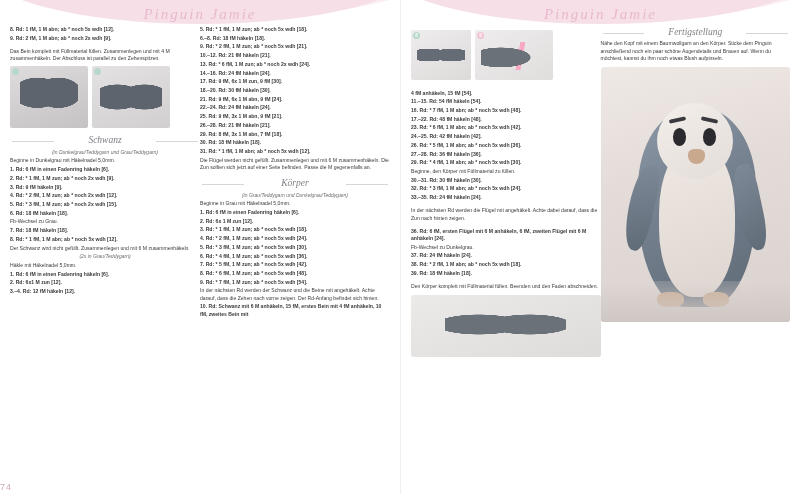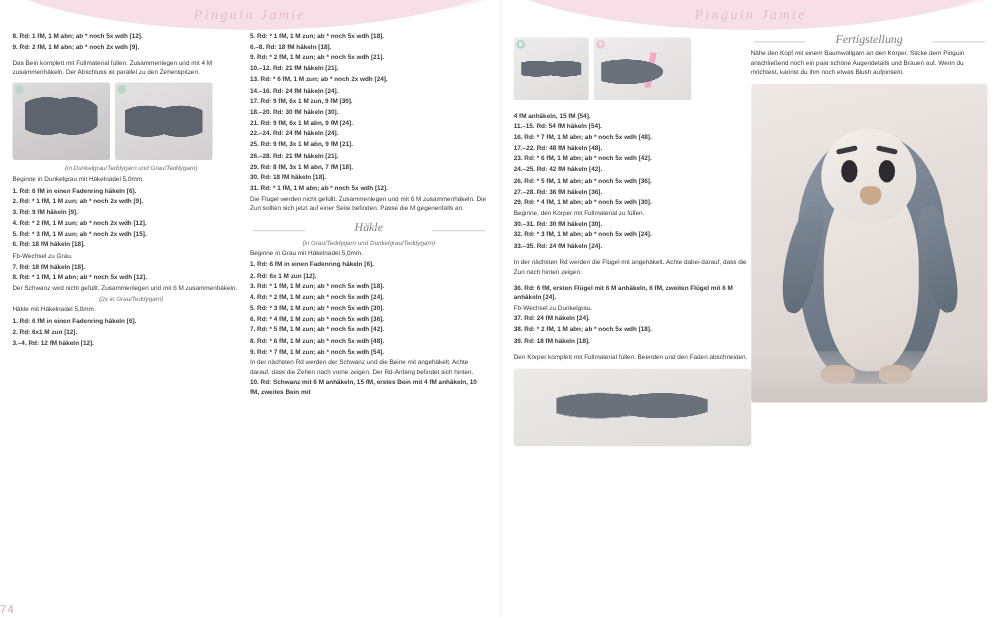--- a/index.html
+++ b/index.html
@@ -31,21 +31,21 @@
   }
   .swoosh-band {
     position:absolute; top:-34px; left:-20px; width:440px; height:58px;
     background:#f7dfe8; border-radius:0 0 50% 50%/0 0 100% 100%;
   }
   .swoosh-band.b2 { background:#fbeff3; top:-40px; left:10px; }
   .hdr-text {
     position:absolute; top:6px; width:100%; text-align:center;
     font-family:"Liberation Serif", serif;
     font-style:italic;
-    font-size:11px; color:#e7b9cc; letter-spacing:2px;
+    font-size:15px; color:#e7b9cc; letter-spacing:2px;
   }
   .hdr-text.left { text-align:center; }
 
   
   .footer {
     position:absolute; bottom:2px; width:100%;
     font-family:Liberation Sans, sans-serif;
     font-size:9px; color:#cda9bb;margin-top:23px;
   }
   .footer .pn { letter-spacing:1px; }
@@ -224,20 +224,21 @@
 
         <div class="imgrow">
           <div class="ph img-feet1">
             <span class="ph-badge"></span>
           </div>
           <div class="ph img-feet2">
             <span class="ph-badge"></span>
           </div>
         </div>
 
+        <div class="sect-title">Schwanz</div>
         <p class="sect-sub">(in Dunkelgrau/Teddygarn und Grau/Teddygarn)</p>
 
         <p>Beginne in Dunkelgrau mit Häkelnadel 5,0mm.</p>
         <p class="b">1. Rd: 6 fM in einen Fadenring häkeln [6].</p>
         <p class="b">2. Rd: * 1 fM, 1 M zun; ab * noch 2x wdh [9].</p>
         <p class="b">3. Rd: 9 fM häkeln [9].</p>
         <p class="b">4. Rd: * 2 fM, 1 M zun; ab * noch 2x wdh [12].</p>
         <p class="b">5. Rd: * 3 fM, 1 M zun; ab * noch 2x wdh [15].</p>
         <p class="b">6. Rd: 18 fM häkeln [18].</p>
         <p>Fb-Wechsel zu Grau.</p>
@@ -264,21 +265,21 @@
         <p class="b">18.–20. Rd: 30 fM häkeln [30].</p>
         <p class="b">21. Rd: 9 fM, 6x 1 M abn, 9 fM [24].</p>
         <p class="b">22.–24. Rd: 24 fM häkeln [24].</p>
         <p class="b">25. Rd: 9 fM, 3x 1 M abn, 9 fM [21].</p>
         <p class="b">26.–28. Rd: 21 fM häkeln [21].</p>
         <p class="b">29. Rd: 8 fM, 3x 1 M abn, 7 fM [18].</p>
         <p class="b">30. Rd: 18 fM häkeln [18].</p>
         <p class="b">31. Rd: * 1 fM, 1 M abn; ab * noch 5x wdh [12].</p>
         <p>Die Flügel werden nicht gefüllt. Zusammenlegen und mit 6 M zusammenhäkeln. Die Zun sollten sich jetzt auf einer Seite befinden. Passe die M gegenenfalls an.</p>
 
-        <div class="sect-title">Häkle</div>
+        <div class="sect-title">Körper</div>
         <p class="sect-sub">(in Grau/Teddygarn und Dunkelgrau/Teddygarn)</p>
 
         <p>Beginne in Grau mit Häkelnadel 5,0mm.</p>
         <p class="b">1. Rd: 6 fM in einen Fadenring häkeln [6].</p>
         <p class="b">2. Rd: 6x 1 M zun [12].</p>
         <p class="b">3. Rd: * 1 fM, 1 M zun; ab * noch 5x wdh [18].</p>
         <p class="b">4. Rd: * 2 fM, 1 M zun; ab * noch 5x wdh [24].</p>
         <p class="b">5. Rd: * 3 fM, 1 M zun; ab * noch 5x wdh [30].</p>
         <p class="b">6. Rd: * 4 fM, 1 M zun; ab * noch 5x wdh [36].</p>
         <p class="b">7. Rd: * 5 fM, 1 M zun; ab * noch 5x wdh [42].</p>

